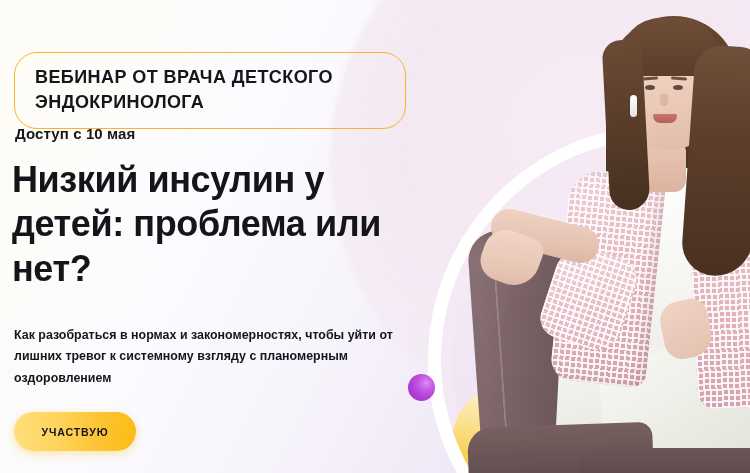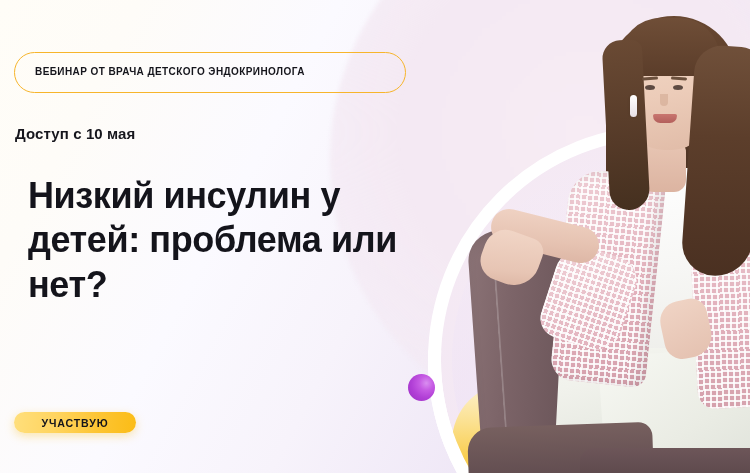--- a/index.html
+++ b/index.html
@@ -285,41 +285,41 @@
   .badge{
     position:absolute;
     left:14px;top:52px;
     width:392px;
     box-sizing:border-box;
     padding:12px 18px 13px 20px;
     border:1.6px solid #f5b game;
     border:1.6px solid #f7b52b;
     border-radius:23px;
     color:#15151c;
-    font-size:10px;
+    font-size:18px;
     font-weight:700;
     letter-spacing:0.42px;
     line-height:1.38;
     text-transform:uppercase;
   }
 
   .access-note{
     position:absolute;
     left:15px;top:125px;
     font-size:15px;
     font-weight:600;
     color:#16161d;
     letter-spacing:0.1px;
   }
 
   .headline{
     position:absolute;
     left:12px;top:158px;
     width:410px;
-    margin:16px;
+    margin:0;
     font-size:36px;
     font-weight:700;
     line-height:1.23;
     letter-spacing:-0.4px;
     color:#14141b;
   }
 
   .subcopy{
     position:absolute;
     left:14px;top:325px;
@@ -328,21 +328,21 @@
     font-size:12.4px;
     font-weight:600;
     line-height:1.72;
     color:#15151d;
     letter-spacing:0.02px;
   }
 
   .cta{
     position:absolute;
     left:14px;top:412px;
-    width:122px;height:21px;
+    width:122px;height:39px;
     border:0;
     border-radius:20px;
     cursor:pointer;
     background:linear-gradient(95deg,#ffdf7c 0%, #ffd45f 34%, #fdc534 68%, #fbbc16 100%);
     color:#14141b;
     font-family:"Liberation Sans","DejaVu Sans",sans-serif;
     font-size:10.6px;
     font-weight:700;
     letter-spacing:0.85px;
     text-transform:uppercase;
@@ -394,17 +394,18 @@
   </div>
 
   <div class="content">
 
     <div class="badge">ВЕБИНАР ОТ ВРАЧА ДЕТСКОГО ЭНДОКРИНОЛОГА</div>
 
     <div class="access-note">Доступ с 10 мая</div>
 
     <h1 class="headline">Низкий инсулин у детей: проблема или нет?</h1>
 
+    <p class="subcopy">Как разобраться в нормах и закономерностях, чтобы уйти от лишних тревог к системному взгляду с планомерным оздоровлением</p>
 
     <button class="cta">УЧАСТВУЮ</button>
   </div>
 
 </div>
 
 </body></html>

